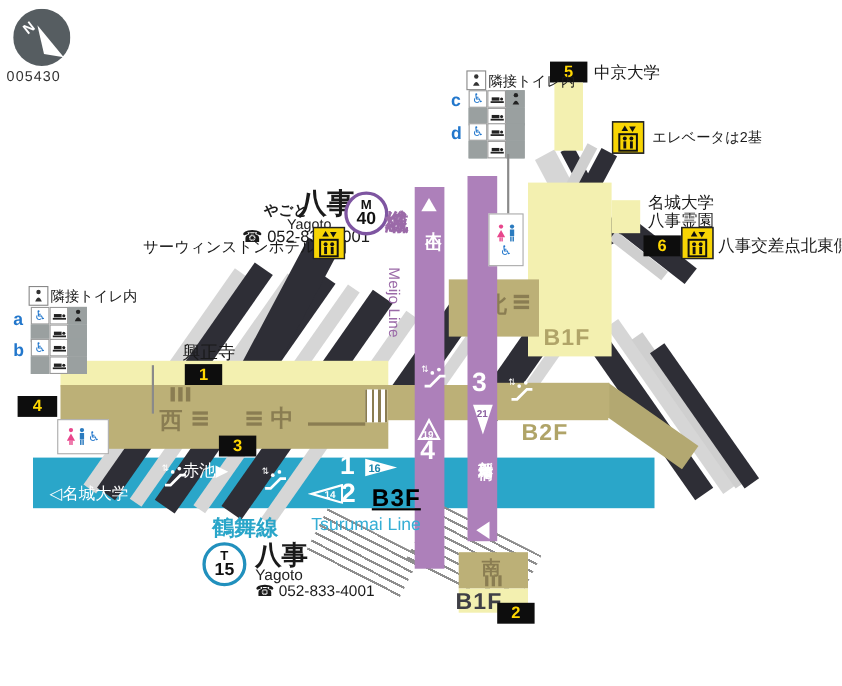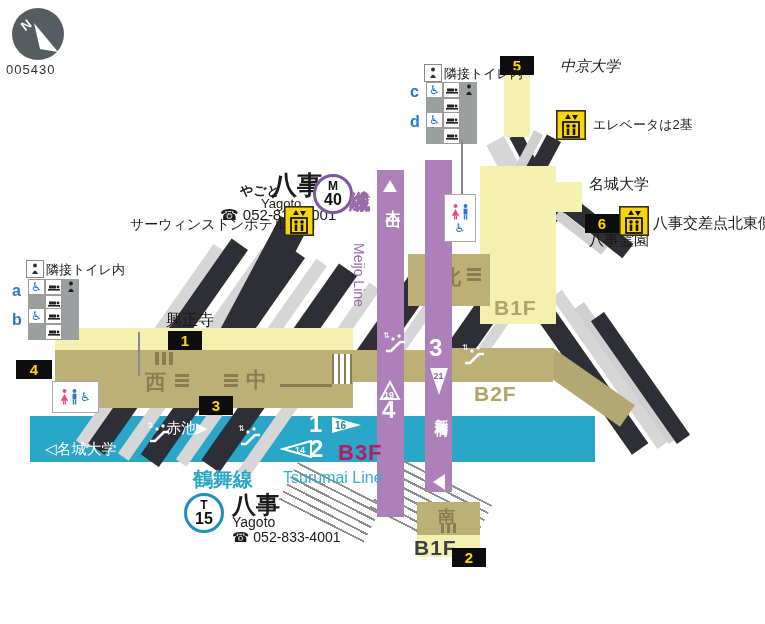--- a/index.html
+++ b/index.html
@@ -146,21 +146,21 @@
   <div class="pnum" style="left:309px;top:412px;">1</div>
   <svg class="abs" style="left:331px;top:416px;" width="32" height="18" viewBox="0 0 32 18">
     <polygon points="1,1 1,17 30,9" fill="#fff"></polygon>
     <text x="4" y="13" font-size="10" font-weight="bold" fill="#1b86ad">16</text>
   </svg>
   <div class="pnum" style="left:310px;top:437px;">2</div>
   <svg class="abs" style="left:280px;top:440px;" width="32" height="18" viewBox="0 0 32 18">
     <polygon points="31,1 31,17 3,9" fill="none" stroke="#fff" stroke-width="2"></polygon>
     <text x="15" y="13" font-size="9" font-weight="bold" fill="#fff">14</text>
   </svg>
-  <div class="abs" style="left:338px;top:440px;font-weight:bold;font-size:22px;color:#be185d;letter-spacing:1px;">B3F</div>
+  <div class="abs" style="left:338px;top:440px;font-weight:bold;font-size:22px;color:#000000;letter-spacing:1px;text-decoration:underline;">B3F</div>
 
   <div class="lbl" style="left:193px;top:466px;color:#2aa6c9;font-weight:bold;font-size:20px;">鶴舞線</div>
   <div class="lbl" style="left:283px;top:469px;color:#35aed5;font-size:16px;">Tsurumai Line</div>
   <div class="linebadge t-badge" style="left:184px;top:493px;">
     <span class="sym">T</span>
     <span class="num">15</span>
   </div>
   <div class="lbl" style="left:232px;top:489px;font-size:24px;font-weight:bold;">八事</div>
   <div class="lbl" style="left:232px;top:514px;font-size:14px;color:#222;">Yagoto</div>
   <div class="lbl" style="left:232px;top:529px;font-size:14px;">☎ 052-833-4001</div>
@@ -171,24 +171,24 @@
   <div class="lbl" style="left:220px;top:206px;font-size:15px;">☎ 052-833-4001</div>
   <div class="linebadge m-badge" style="left:313px;top:174px;">
     <span class="sym">M</span>
     <span class="num">40</span>
   </div>
   <div class="vtext abs" style="left:346px;top:174px;color:#9b6aa8;font-weight:bold;font-size:21px;">名城線</div>
   <div class="vtext abs" style="left:351px;top:243px;color:#9b6aa8;font-size:14px;">Meijo Line</div>
 
   <div class="badge" style="left:500px;top:56px;"><span>5</span></div>
   <div class="abs" style="left:504px;top:75px;width:26px;height:62px;background:#f3f0b0;"></div>
-  <div class="lbl" style="left:560px;top:57px;font-style:italic;">中京大学</div>
+  <div class="lbl" style="left:540px;top:57px;">中京大学</div>
   <div class="lbl small" style="left:593px;top:116px;">エレベータは2基</div>
   <div class="lbl" style="left:589px;top:175px;">名城大学</div>
-  <div class="lbl" style="left:589px;top:191px;margin-top:40px;">八事霊園</div>
+  <div class="lbl" style="left:589px;top:191px;">八事霊園</div>
   <div class="badge" style="left:585px;top:214px;"><span>6</span></div>
   <div class="lbl" style="left:653px;top:214px;">八事交差点北東側</div>
   <div class="lbl" style="left:130px;top:216px;font-size:14px;">サーウィンストンホテル東側</div>
 
   <div class="lbl" style="left:166px;top:310px;font-size:16px;">興正寺</div>
   <div class="badge" style="left:168px;top:331px;"><span>1</span></div>
   <div class="badge" style="left:199px;top:396px;"><span>3</span></div>
   <div class="badge" style="left:16px;top:360px;width:36px;"><span>4</span></div>
   <div class="badge" style="left:452px;top:548px;"><span>2</span></div>
 

